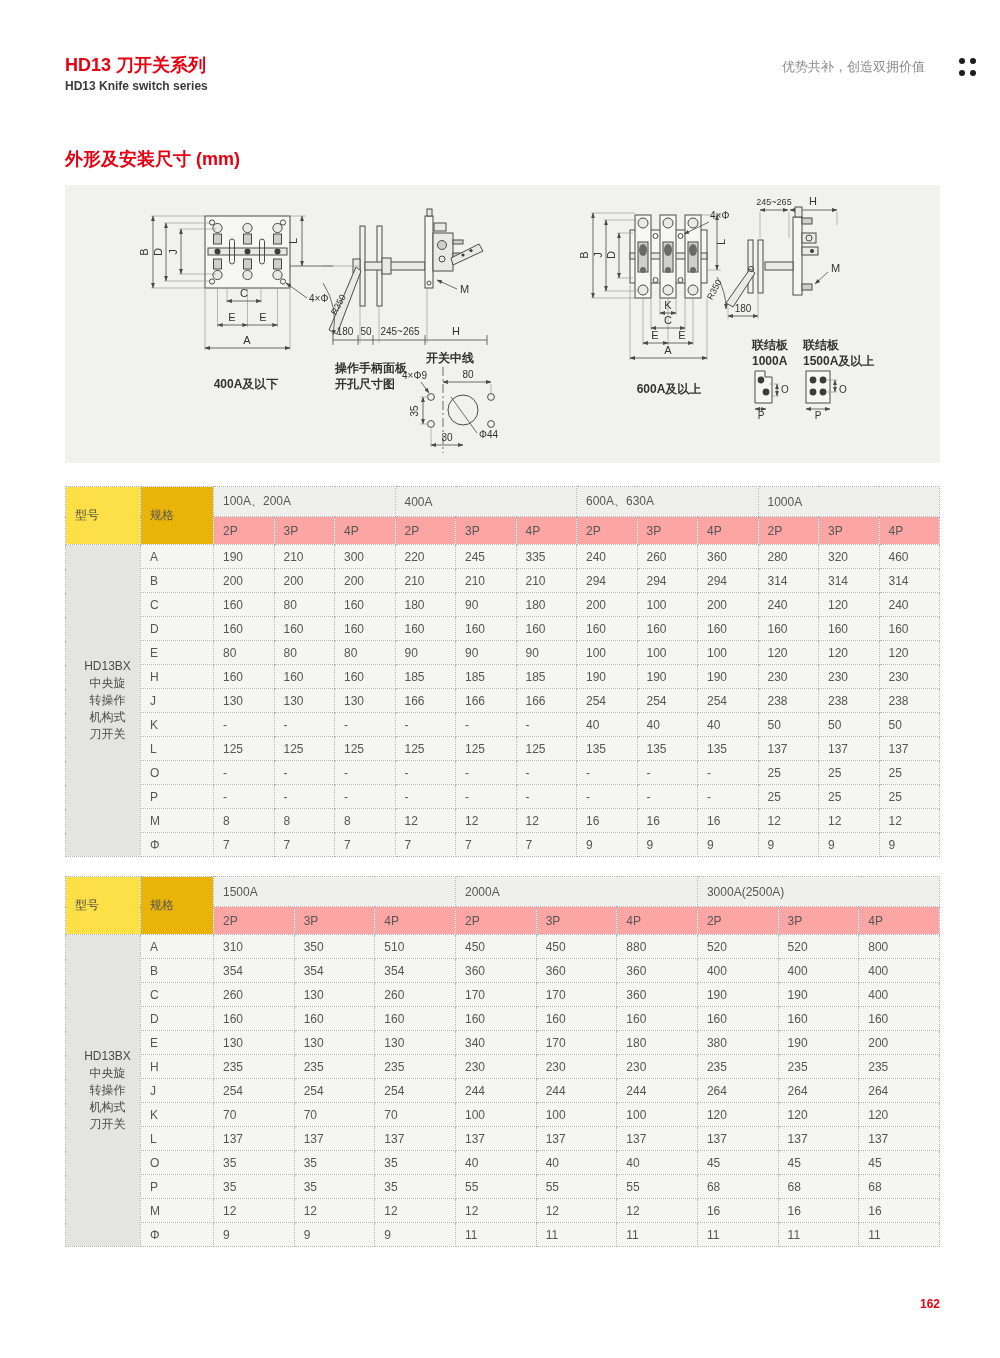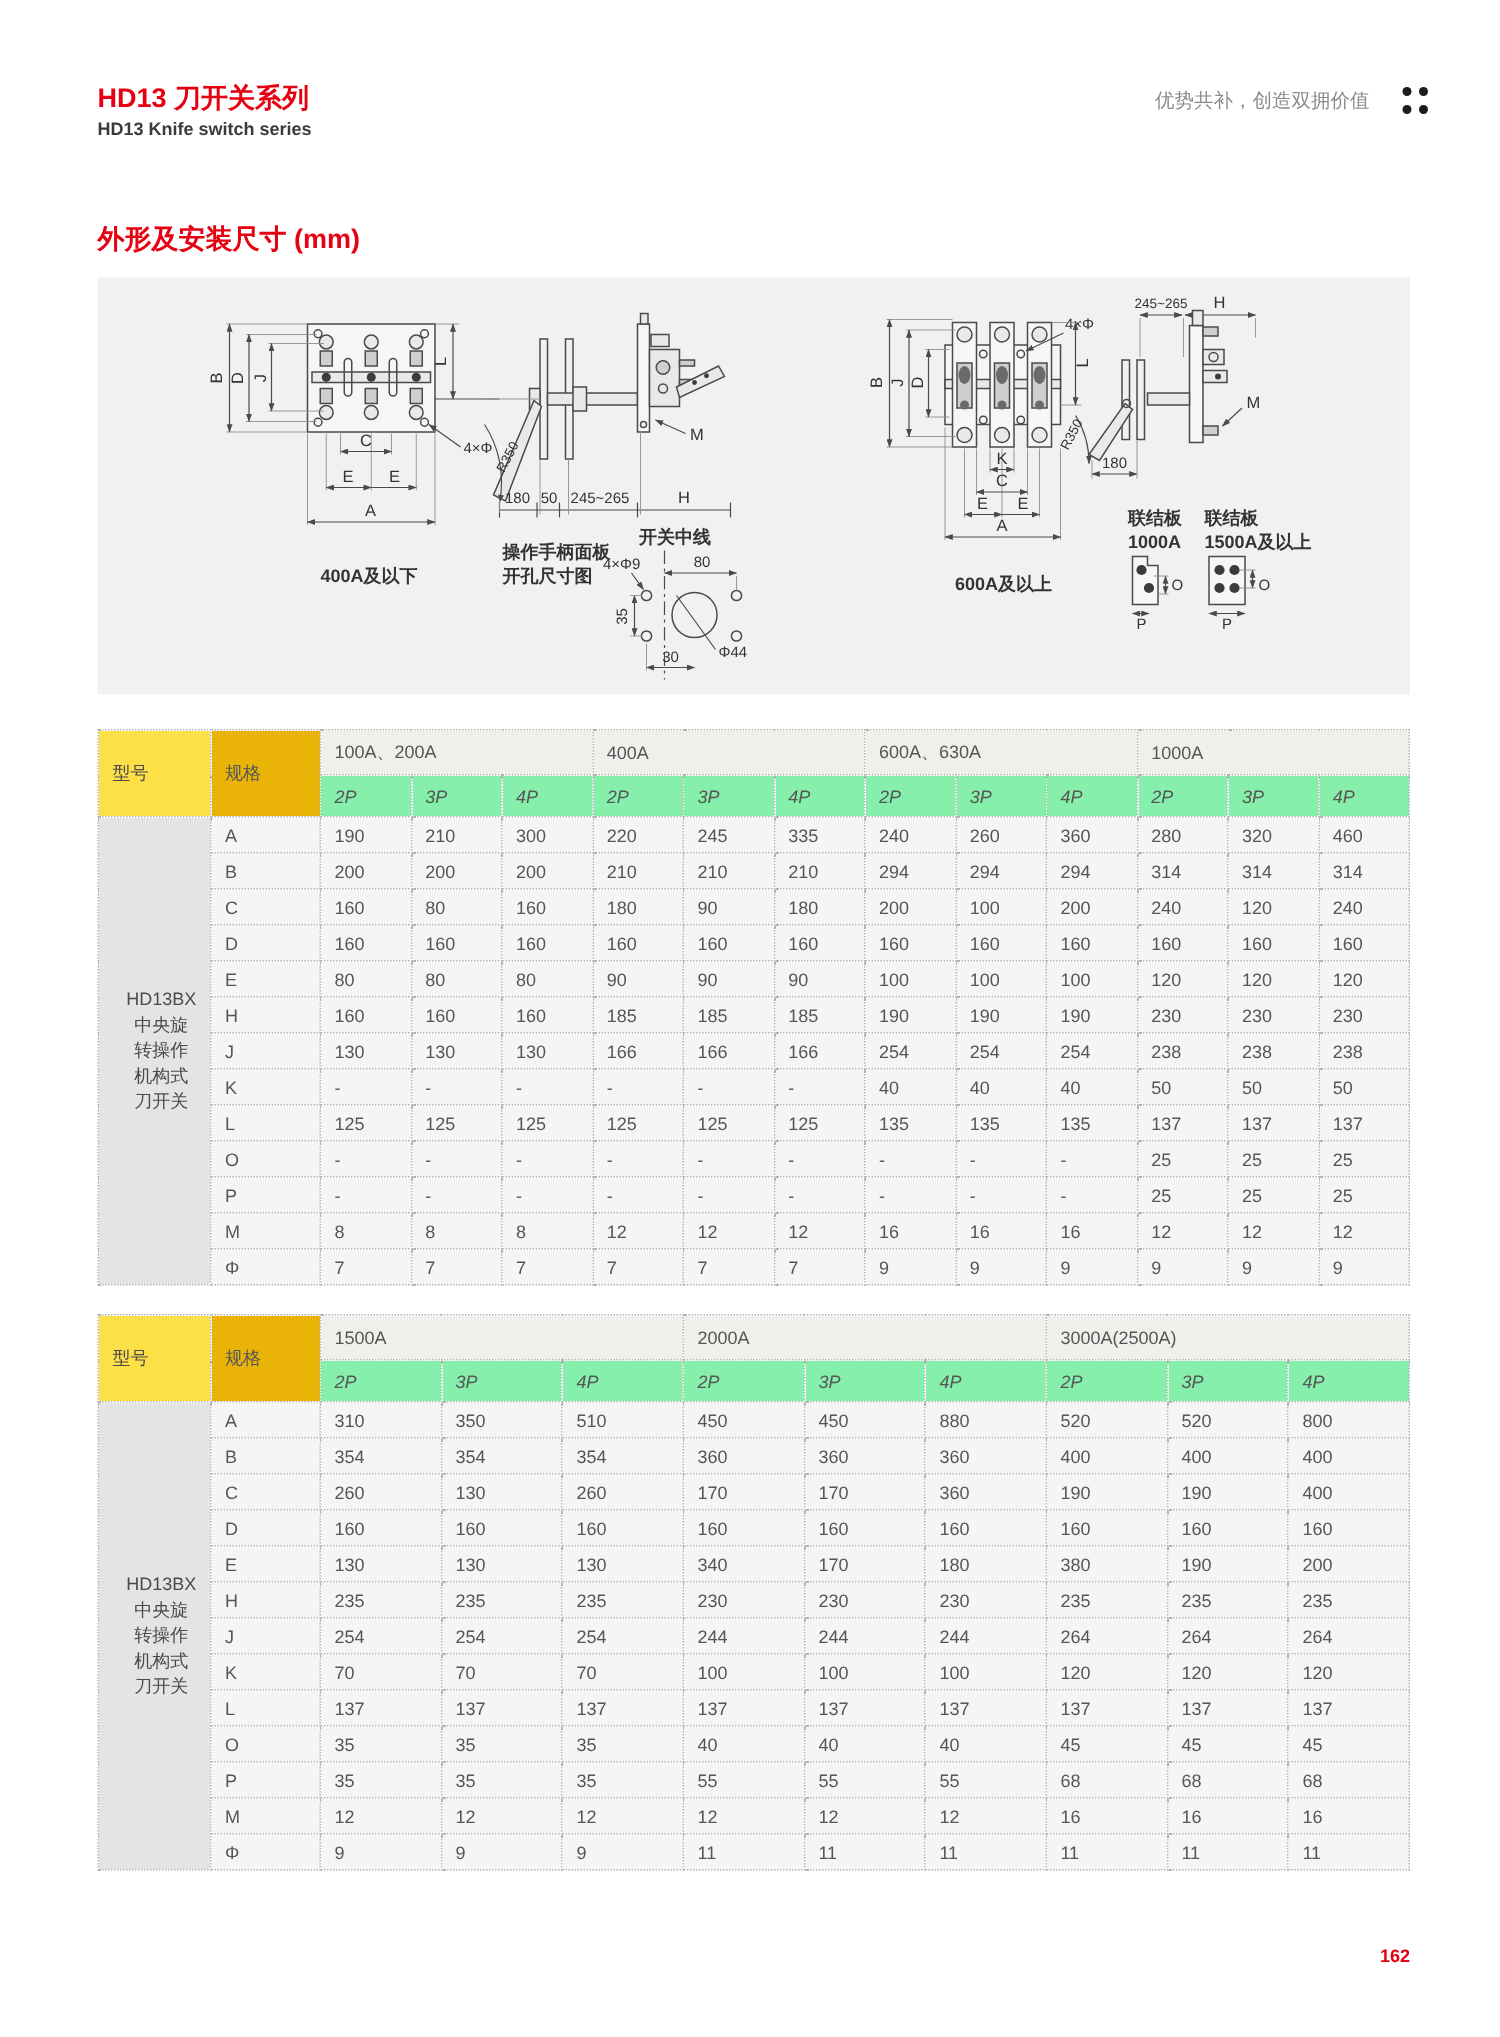--- a/index.html
+++ b/index.html
@@ -1,23 +1,23 @@
 <!DOCTYPE html>
 <html><head>
 <meta charset="utf-8">
 <style>
   html,body{margin:0;padding:0;background:#fff;}
   .page{position:relative;width:1000px;height:1358px;background:#ffffff;
         font-family:"Liberation Sans","DejaVu Sans",sans-serif;overflow:hidden;}
   
   .hdr{display:flex;justify-content:space-between;align-items:flex-start;
-       padding:55px 48px 0 65px;}
+       padding:55px 24px 0 65px;}
   .hdr h1{margin:0;font-size:18px;line-height:20px;color:#e60012;font-weight:bold;}
   .hdr .sub{margin-top:4px;font-size:12px;color:#3b3b3b;font-weight:bold;}
-  .hdr-right{display:flex;gap:22px;margin-top:3px;}
+  .hdr-right{display:flex;gap:34px;margin-top:3px;}
   .slogan{font-size:13px;color:#8b8b8b;}
   .dots{display:grid;grid-template-columns:6px 6px;grid-gap:5px;}
   .dots span{width:6px;height:6px;border-radius:50%;background:#1c1c1c;display:block;}
   
   .sec-title{margin:54px 0 0 65px;font-size:18px;font-weight:bold;color:#e60012;}
   .sub-title{margin:21px 0 0 65px;font-size:13px;font-weight:bold;color:#333;}
   
   .panel{margin:14px 0 0 65px;width:875px;height:278px;background:#f1f1ef;}
   svg .st{font-family:"Liberation Sans","DejaVu Sans",sans-serif;fill:#333;}
   svg .s9{font-size:9px;}  svg .s10{font-size:10px;}
@@ -33,21 +33,21 @@
   
   .tbl-holder{margin:0 0 0 65px;}
   .t1{margin-top:23px;} .t2{margin-top:19px;}
   table.dim-table{border-collapse:collapse;table-layout:fixed;width:875px;
        font-size:12px;color:#565656;}
   table.dim-table td{border:1px dotted #b2b2b0;padding:0 0 0 9px;overflow:hidden;
        white-space:nowrap;}
   td.model-h{background:#fde047;color:#4a4a4a;}
   td.spec-h{background:#eab308;}
   td.group-h{background:#efefec;height:29px;}
-  td.pole-h{background:#86efac;height:27px;font-style:italic;}
+  td.pole-h{background:#fca5a5;height:27px;}
   td.model-cell{background:#e4e4e2;vertical-align:middle;color:#4a4a4a;}
   td.model-cell div{line-height:17px;text-align:center;}
   td.spec-cell{background:#f5f5f3;height:23px;}
   td.val-cell{background:#f5f5f3;height:23px;}
   
   .pageno{position:absolute;top:1297px;right:60px;font-size:12px;font-weight:bold;
        color:#e60012;}
 </style>
 </head>
 <body>

